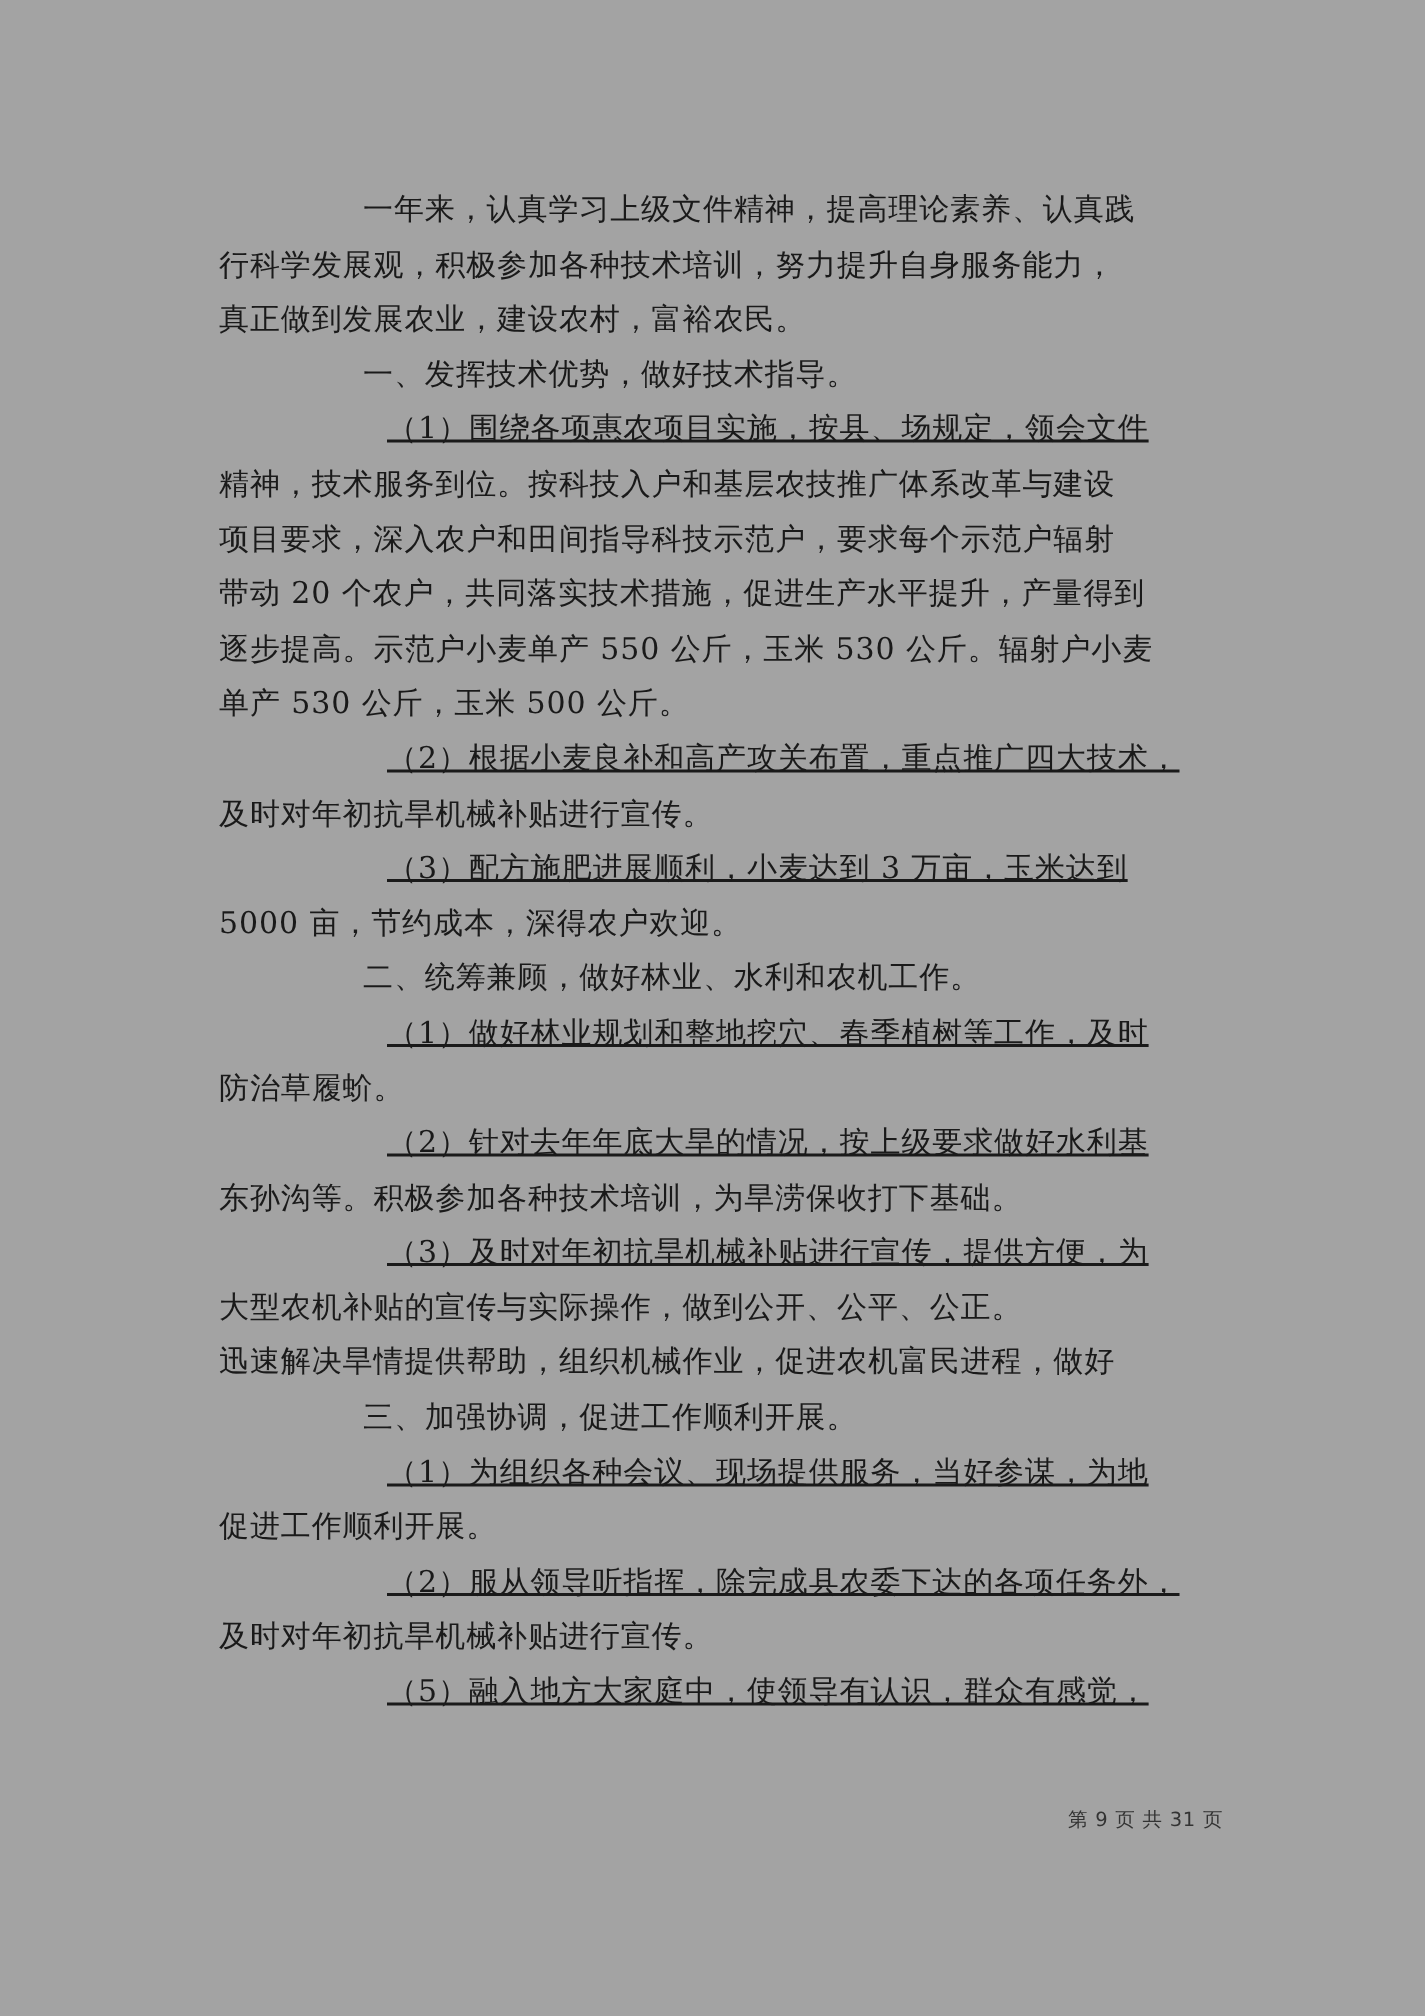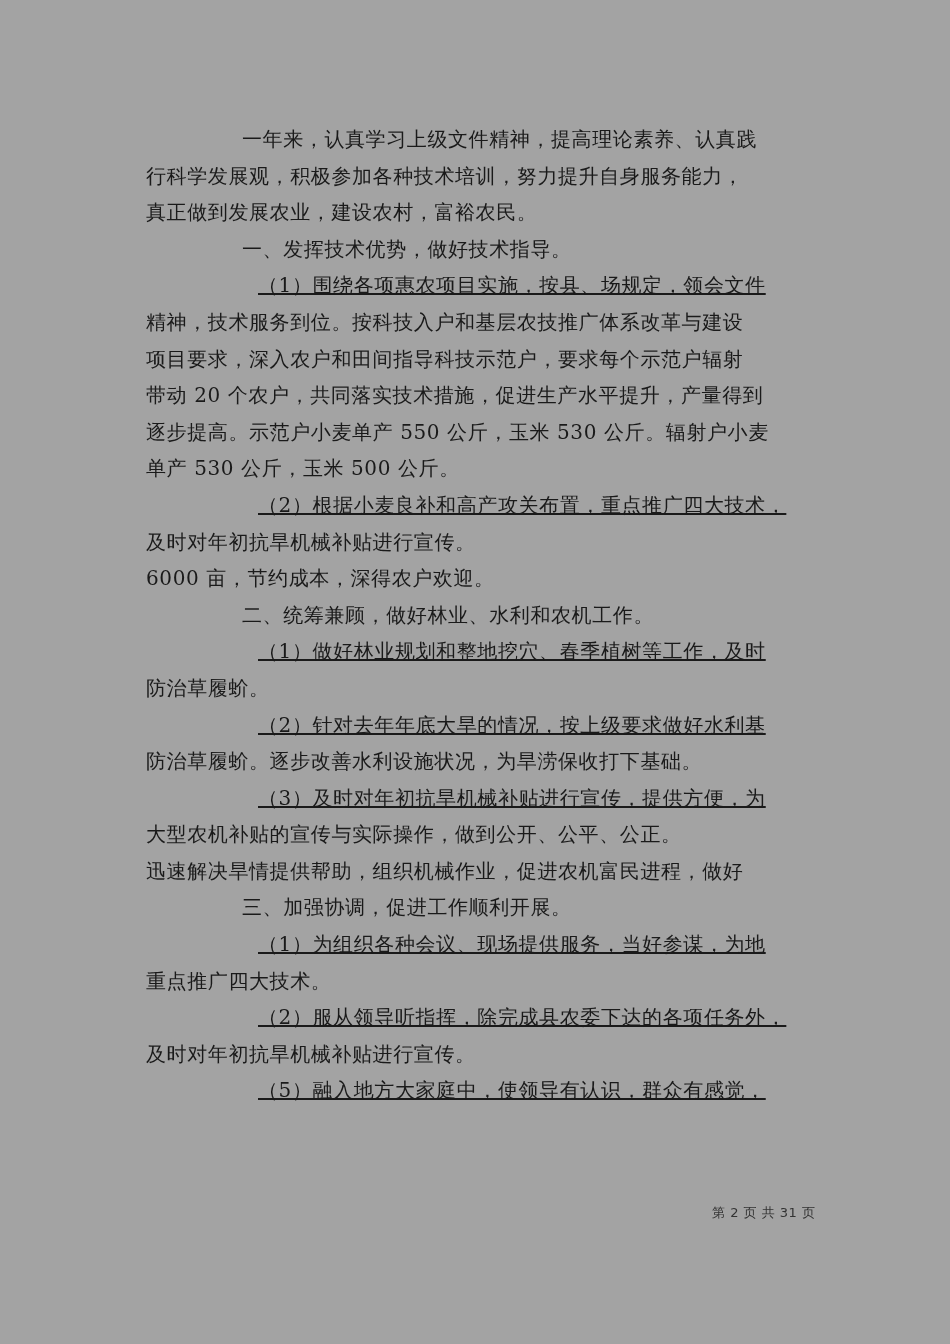--- a/index.html
+++ b/index.html
@@ -24,30 +24,31 @@
       <div class="line">真正做到发展农业，建设农村，富裕农民。</div>
       <div class="line indent1">一、发挥技术优势，做好技术指导。</div>
       <div class="line indent2">（1）围绕各项惠农项目实施，按县、场规定，领会文件</div>
       <div class="line">精神，技术服务到位。按科技入户和基层农技推广体系改革与建设</div>
       <div class="line">项目要求，深入农户和田间指导科技示范户，要求每个示范户辐射</div>
       <div class="line">带动 20 个农户，共同落实技术措施，促进生产水平提升，产量得到</div>
       <div class="line">逐步提高。示范户小麦单产 550 公斤，玉米 530 公斤。辐射户小麦</div>
       <div class="line">单产 530 公斤，玉米 500 公斤。</div>
       <div class="line indent2">（2）根据小麦良补和高产攻关布置，重点推广四大技术，</div>
       <div class="line">及时对年初抗旱机械补贴进行宣传。</div>
-      <div class="line">6000 亩，节约成本，深得农户欢迎。</div>
+      <div class="line indent2">（3）配方施肥进展顺利，小麦达到 3 万亩，玉米达到</div>
+      <div class="line">5000 亩，节约成本，深得农户欢迎。</div>
       <div class="line indent1">二、统筹兼顾，做好林业、水利和农机工作。</div>
       <div class="line indent2">（1）做好林业规划和整地挖穴、春季植树等工作，及时</div>
       <div class="line">防治草履蚧。</div>
       <div class="line indent2">（2）针对去年年底大旱的情况，按上级要求做好水利基</div>
-      <div class="line">防治草履蚧。逐步改善水利设施状况，为旱涝保收打下基础。</div>
+      <div class="line">东孙沟等。积极参加各种技术培训，为旱涝保收打下基础。</div>
       <div class="line indent2">（3）及时对年初抗旱机械补贴进行宣传，提供方便，为</div>
       <div class="line">大型农机补贴的宣传与实际操作，做到公开、公平、公正。</div>
       <div class="line">迅速解决旱情提供帮助，组织机械作业，促进农机富民进程，做好</div>
       <div class="line indent1">三、加强协调，促进工作顺利开展。</div>
       <div class="line indent2">（1）为组织各种会议、现场提供服务，当好参谋，为地</div>
-      <div class="line">重点推广四大技术。</div>
+      <div class="line">促进工作顺利开展。</div>
       <div class="line indent2">（2）服从领导听指挥，除完成县农委下达的各项任务外，</div>
       <div class="line">及时对年初抗旱机械补贴进行宣传。</div>
       <div class="line indent2">（5）融入地方大家庭中，使领导有认识，群众有感觉，</div>
     </div>
-  <div class="footer">第 2 页 共 31 页</div>
+  <div class="footer">第 9 页 共 31 页</div>
 </div>
 
 </body></html>

